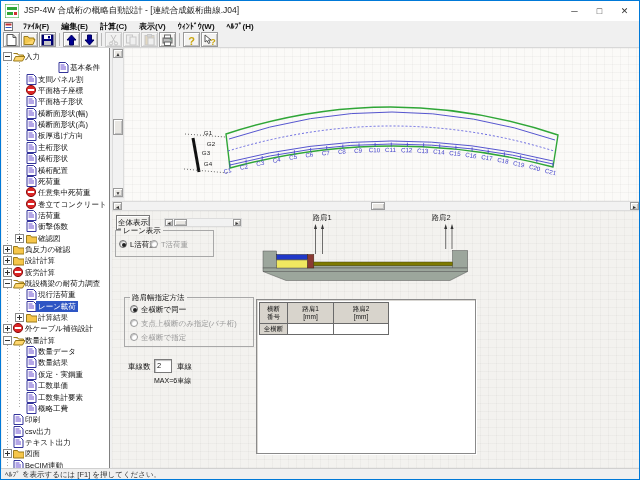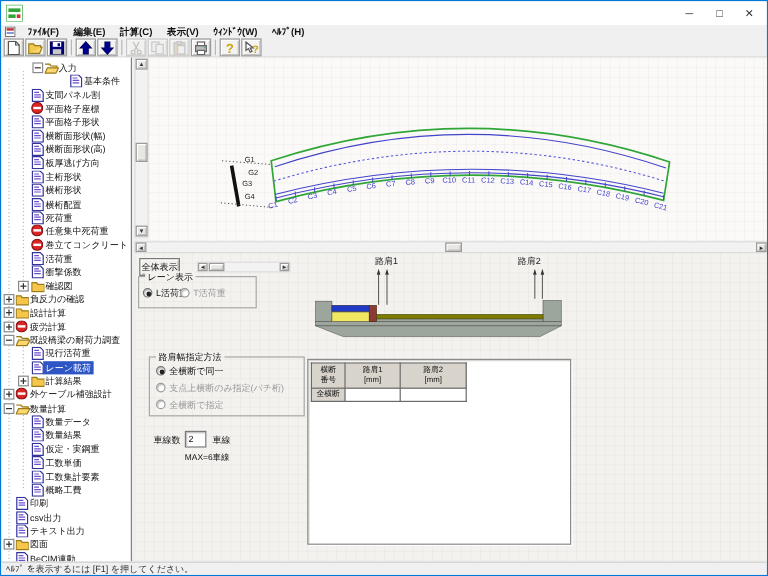--- a/index.html
+++ b/index.html
@@ -86,20 +86,21 @@
 
 <div id="window">
 
   <div id="titlebar">
     <svg id="app-icon" viewBox="0 0 14 14">
       <rect x="0" y="0" width="14" height="14" fill="#ffffff" stroke="#2fa637"></rect>
       <rect x="2" y="3" width="10" height="3" fill="#2fa637"></rect>
       <rect x="2" y="8" width="6" height="3" fill="#2fa637"></rect>
       <rect x="9" y="8" width="3" height="3" fill="#d03030"></rect>
     </svg>
+    <span id="title-text">JSP-4W 合成桁の概略自動設計 - [連続合成鈑桁曲線.J04]</span>
     <div class="cap-btn" id="btn-min">─</div>
     <div class="cap-btn" id="btn-max">□</div>
     <div class="cap-btn" id="btn-close">✕</div>
   </div>
 
   <div id="menubar">
     <svg id="mdi-icon" viewBox="0 0 9 9">
       <rect x="0.5" y="0.5" width="8" height="8" fill="#fff" stroke="#777"></rect>
       <rect x="1.5" y="1.5" width="6" height="2" fill="#c03030"></rect>
       <rect x="1.5" y="5" width="6" height="1" fill="#3355bb"></rect>
@@ -190,21 +191,21 @@
         </svg>
       </div>
     </div>
 
   <div id="client">
     <div id="tree">
         <div class="spine" style="left: 5px; top: 9px; height: 408.6px;"></div>
         <div class="spine" style="left: 17px; top: 11px; height: 179.6px;"></div>
         <div class="spine" style="left: 17px; top: 238px; height: 32.05px;"></div>
         <div class="spine" style="left: 17px; top: 294.75px; height: 66.1px;"></div>
-        <div class="trow" style="top: 3px; width: 108px; margin-left: 24px;">
+        <div class="trow" style="top: 3px; width: 108px;">
           <span class="expbox" style="left: 1px;">
             <i></i>
           </span>
           <span class="ticon" style="left: 11px;"><svg width="12" height="11" viewBox="0 0 12 11">
               <path d="M0.5,2.5 h4 l1,1.5 h5 v1.5" fill="#f3c84f" stroke="#9a7b1c"></path>
               <path d="M0.5,10 l2-4.5 h9.5 l-2.5,4.5 z" fill="#ffd76e" stroke="#9a7b1c"></path>
             </svg></span>
           <span class="tlabel" style="left: 21px;">入力</span>
         </div>
         <div class="trow" style="top: 14.35px; width: 108px; margin-left: 32px;">

